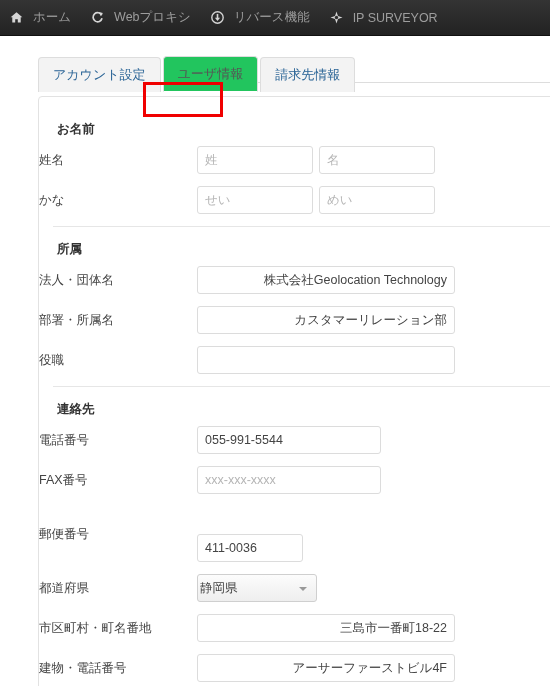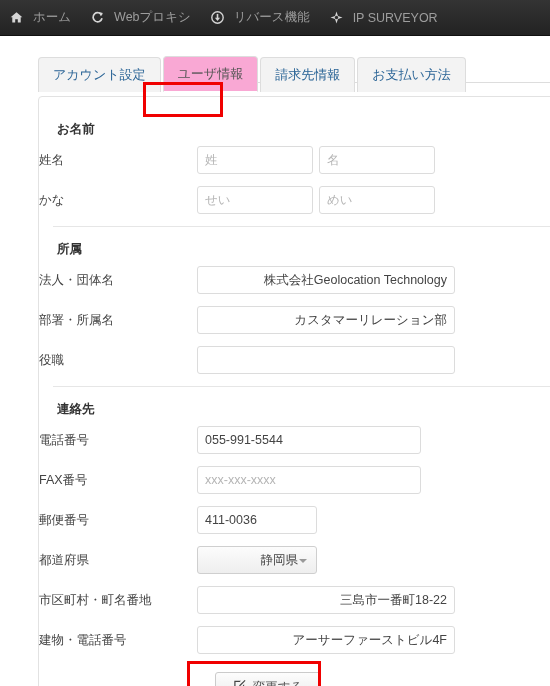--- a/index.html
+++ b/index.html
@@ -78,21 +78,21 @@
     background: #f3f3f3;
     border: 1px solid #dddddd;
     border-bottom: none;
     border-radius: 4px 4px 0 0;
     margin-right: 2px;
     line-height: 1.35;
     cursor: pointer;
     top: 10px;
   }
   .tab.active {
-    background: #f9a8d4;
+    background: #22c55e;
     color: #555555;
     border-color: #dddddd;
     border-bottom: 1px solid #ffffff;
   }
 
   
   .annot {
     position: absolute;
     border: 3px solid #f00000;
     pointer-events: none;
@@ -146,37 +146,36 @@
     background: #fff;
     font-size: 12.5px;
     color: #444444;
     padding: 0 7px;
     font-family: "Liberation Sans", "DejaVu Sans", sans-serif;
     outline: none;
   }
   .inp::placeholder { color: #b5b5b5; }
   .w-half { width: 116px; }
   .w-full { width: 258px; text-align: right; }
-  .w-med  { width: 224px; }
-  .w-small { width: 120px; }
+  .w-med  { width: 184px; }
+  .w-small { width: 106px; margin-top: 28px; }
 
   .select-box {
     position: relative;
     width: 120px;
     height: 28px;
     border: 1px solid #cfcfcf;
     border-radius: 3px;
     background: linear-gradient(to bottom, #fcfcfc 0%, #eeeeee 100%);
     display: flex;
     align-items: center;
-    padding: 0 18px;
+    padding: 0 2px;
     font-size: 12.5px;
     color: #444444;
     cursor: pointer;
-    justify-content: flex-end;
   }
   .select-caret {
     position: absolute;
     right: 9px; top: 12px;
     width: 0; height: 0;
     border-left: 4px solid transparent;
     border-right: 4px solid transparent;
     border-top: 4px solid #999999;
   }
 
@@ -251,21 +250,20 @@
     </div>
 
   </div>
 </div>
 
 <div class="tabs-wrap">
   <div class="tabs">
     <div class="tab">アカウント設定</div>
     <div class="tab active">ユーザ情報</div>
     <div class="tab">請求先情報</div>
-    <div class="tab">お支払い方法</div>
   </div>
   <div class="annot" style="left:143px; top:46px; width:80px; height:35px;"></div>
 </div>
 
 <div class="card">
 
   <div class="section">
     <div class="section-title">お名前</div>
 
     <div class="row">

